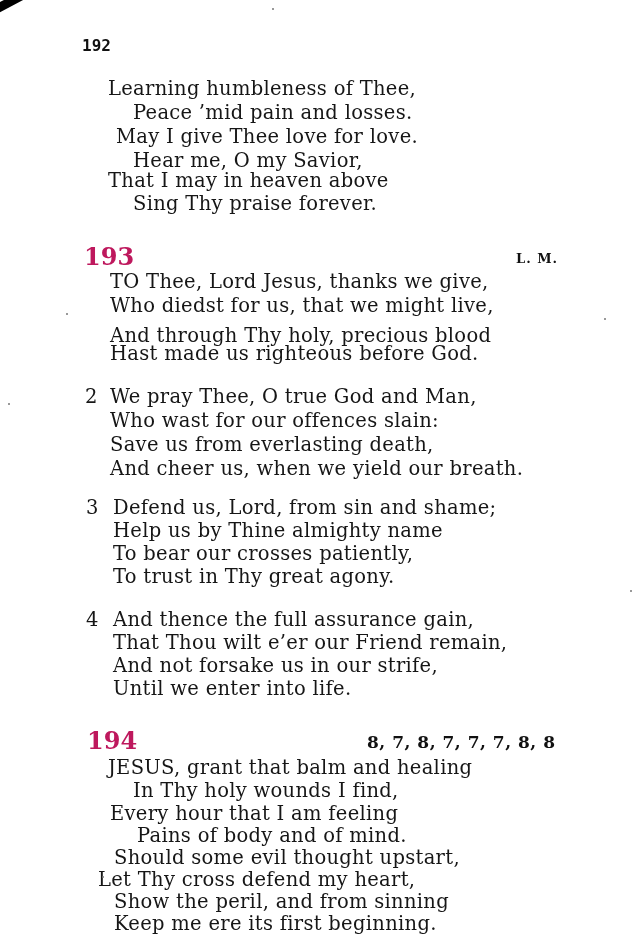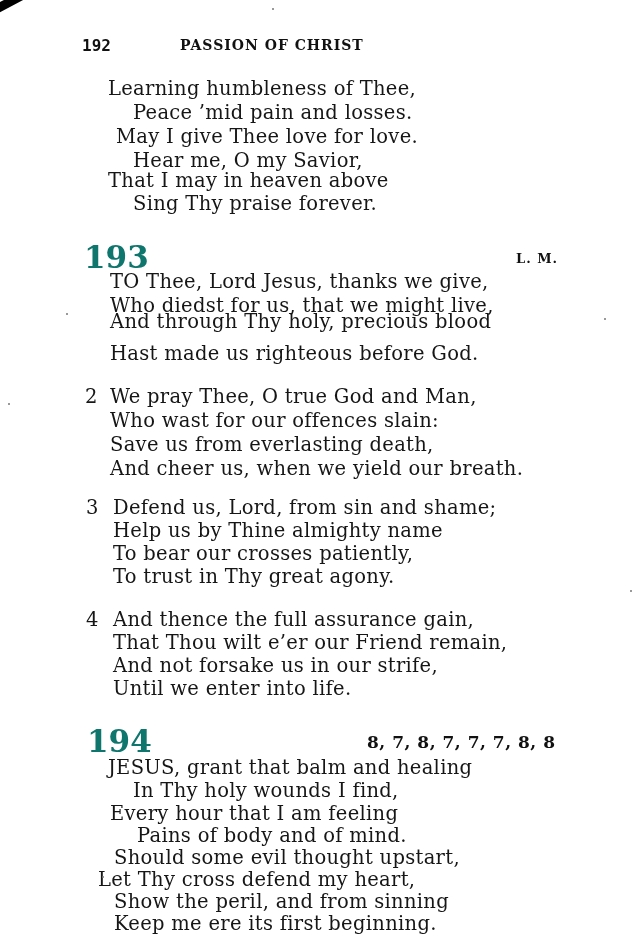--- a/index.html
+++ b/index.html
@@ -62,23 +62,23 @@
       font-size: 19.5px;
       line-height: 24px;
       font-family: "DejaVu Serif", "Liberation Serif", serif;
       letter-spacing: 0.3px;
       color: #161616;
     }
     .hymn-number {
       position: absolute;
       font-family: "DejaVu Serif", serif;
       font-weight: bold;
-      font-size: 31px;
+      font-size: 24px;
       line-height: 26px;
-      color: #0f766e;
+      color: #be185d;
     }
     .meter {
       position: absolute;
       font-family: "DejaVu Serif", serif;
       font-weight: bold;
       font-size: 13px;
       letter-spacing: 1px;
       color: #111;
     }
     .meter.large {
@@ -100,39 +100,38 @@
       border-radius: 1px;
     }
   </style>
 </head>
 <body>
 
 <div class="corner-stroke"></div>
 
 <div class="running-head">
   <span class="page-number">192</span>
-  <span class="section-title">PASSION OF CHRIST</span>
 </div>
 
 <div class="block">
   <div class="line" style="left:108px; top:77px;">Learning humbleness of Thee,</div>
   <div class="line" style="left:133px; top:101px;">Peace ’mid pain and losses.</div>
   <div class="line" style="left:116px; top:125px;">May I give Thee love for love.</div>
   <div class="line" style="left:133px; top:149px;">Hear me, O my Savior,</div>
   <div class="line" style="left:108px; top:169px;">That I may in heaven above</div>
   <div class="line" style="left:133px; top:192px;">Sing Thy praise forever.</div>
 </div>
 
 <div class="block">
   <div class="hymn-number" style="left:84px; top:244px;">193</div>
   <div class="meter" style="left:516px; top:251px;">L. M.</div>
 
   <div class="line" style="left:110px; top:270px;">TO Thee, Lord Jesus, thanks we give,</div>
   <div class="line" style="left:110px; top:294px;">Who diedst for us, that we might live,</div>
-  <div class="line" style="left:110px; top:310px;">And through Thy holy, precious blood</div>
+  <div class="line" style="left:110px; top:324px;">And through Thy holy, precious blood</div>
   <div class="line" style="left:110px; top:342px;">Hast made us righteous before God.</div>
 
   <div class="verse-num" style="left:85px; top:385px;">2</div>
   <div class="line" style="left:110px; top:385px;">We pray Thee, O true God and Man,</div>
   <div class="line" style="left:110px; top:409px;">Who wast for our offences slain:</div>
   <div class="line" style="left:110px; top:433px;">Save us from everlasting death,</div>
   <div class="line" style="left:110px; top:457px;">And cheer us, when we yield our breath.</div>
 
   <div class="verse-num" style="left:86px; top:496px;">3</div>
   <div class="line" style="left:113px; top:496px;">Defend us, Lord, from sin and shame;</div>

